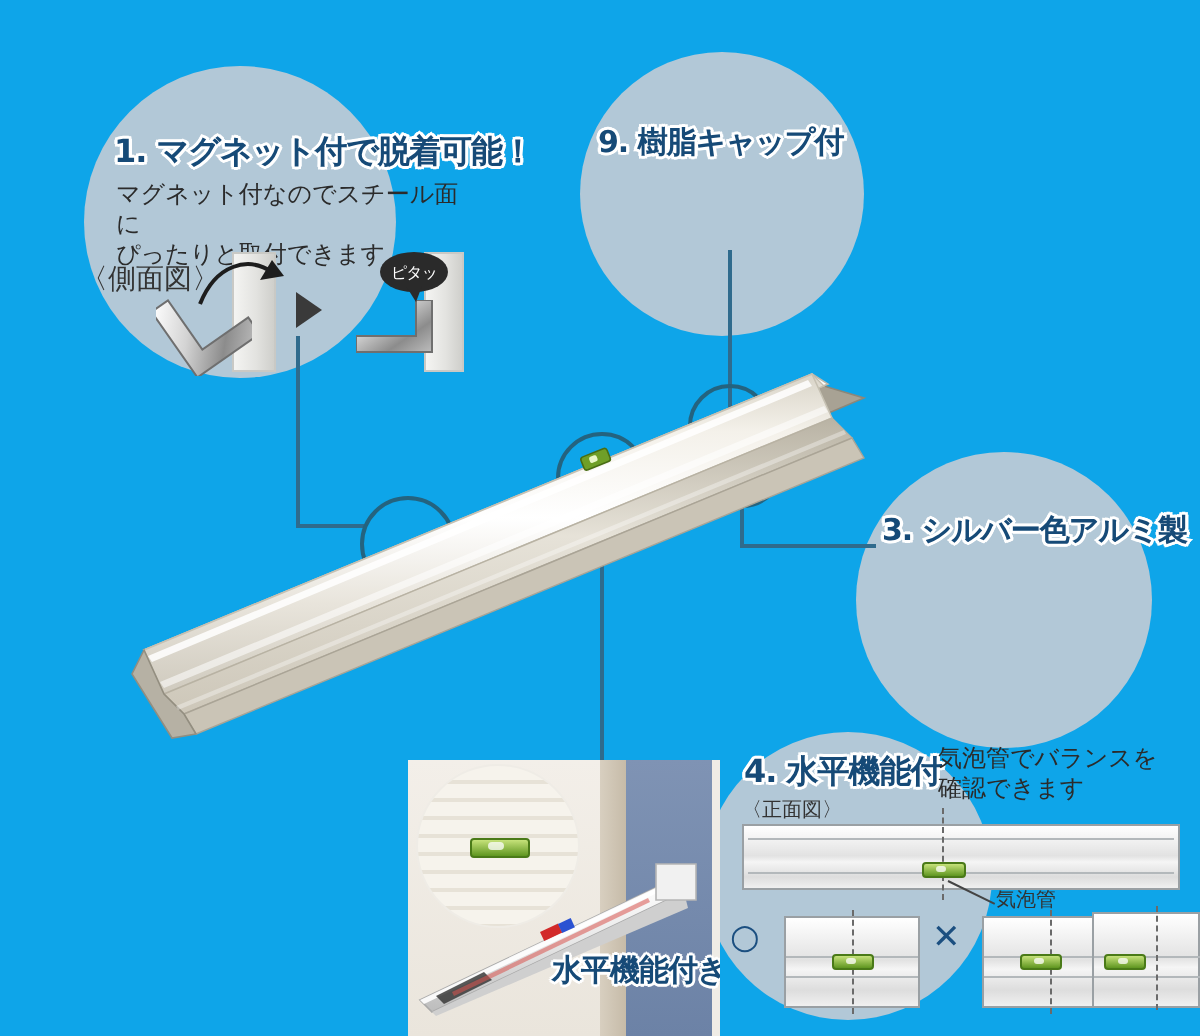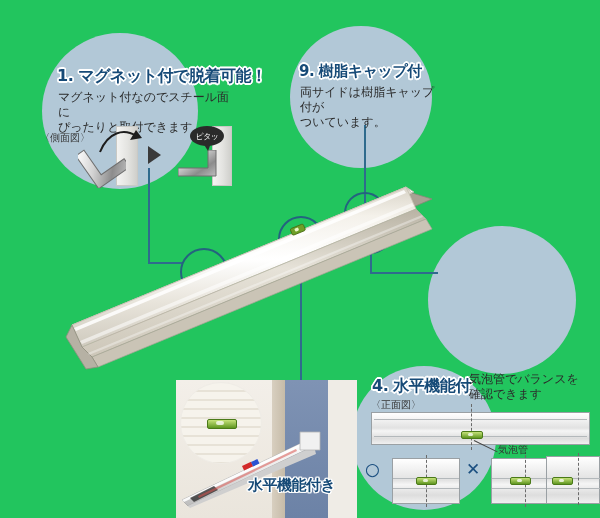--- a/index.html
+++ b/index.html
@@ -8,21 +8,21 @@
     background: #ffffff;
   }
   body {
     font-family: "DejaVu Sans", "Liberation Sans", sans-serif;
   }
   #stage {
     position: relative;
     width: 600px;
     height: 518px;
     overflow: hidden;
-    background: #22c55e;
+    background: #0ea5e9;
   }
 
   
   .disc {
     position: absolute;
     border-radius: 50%;
     background: #b2c8d7;
   }
 
   
@@ -105,22 +105,22 @@
     position: absolute;
     width: 0; height: 0;
     border-left: 13px solid #3a3a3a;
     border-top: 9px solid transparent;
     border-bottom: 9px solid transparent;
   }
 
   
   #photo {
     position: absolute;
-    left: 176px; top: 380px;
-    width: 181px; height: 138px;
+    left: 204px; top: 380px;
+    width: 156px; height: 138px;
     overflow: hidden;
     background: #efece6;
   }
   .photo-wall-left {
     position: absolute; left: 0; top: 0; width: 96px; height: 138px;
     background: linear-gradient(to bottom, #f3efe9, #eae5dc);
   }
   .photo-edge {
     position: absolute; left: 96px; top: 0; width: 13px; height: 138px;
     background: linear-gradient(to right, #d8cfc0, #c6bba8);
@@ -232,21 +232,21 @@
 
   <div class="line v" style="left:300px; top:260px; height:122px;"></div>
   <div class="ring" style="left:278px; top:216px; width:46px; height:46px;"></div>
 
   <div class="headline" style="left:57px; top:66px; font-size:16px;">
     <span>1. マグネット付で脱着可能！</span>
   </div>
   <div class="body-copy" style="left:58px; top:90px; width:180px;">マグネット付なのでスチール面に
 ぴったりと取付できます。</div>
 
-  <div class="mini-label" style="left:40px; top:131px; font-size:10px;">〈側面図〉</div>
+  <div class="mini-label" style="left:40px; top:131px; font-size:14px;">〈側面図〉</div>
 
   <div class="sv-wall" style="left:116px; top:126px; width:22px; height:60px;"></div>
 
   <svg style="position:absolute; left:78px; top:136px;" width="48" height="52" viewBox="0 0 48 52">
     <defs>
       <linearGradient id="gmetal" x1="0" y1="0" x2="1" y2="1">
         <stop offset="0%" stop-color="#ffffff"></stop>
         <stop offset="35%" stop-color="#d3d3d3"></stop>
         <stop offset="70%" stop-color="#8c8c8c"></stop>
         <stop offset="100%" stop-color="#bdbdbd"></stop>
@@ -268,23 +268,24 @@
   <svg style="position:absolute; left:178px; top:150px;" width="40" height="36" viewBox="0 0 40 36">
     <polygon points="30,0 38,0 38,26 0,26 0,18 30,18" fill="url(#gmetal)" stroke="#6f6f6f" stroke-width="1"></polygon>
   </svg>
   <div class="speech" style="left:190px; top:126px; width:34px; height:20px;">
     <span>ピタッ</span>
   </div>
 
   <div class="headline" style="left:299px; top:62px; font-size:15px;">
     <span>9. 樹脂キャップ付</span>
   </div>
-  <div class="body-copy" style="left:300px; top:85px; width:140px;">両サイドは樹脂キャップ付が
-ついています。</div>
-
+
+  <div class="headline" style="left:441px; top:256px; font-size:15px;">
+    <span>3. シルバー色アルミ製</span>
+  </div>
 
   <div id="rail-wrap">
     <svg width="420" height="185" viewBox="0 0 420 185">
       <defs>
         <linearGradient id="railFace" x1="0" y1="0" x2="0" y2="1">
           <stop offset="0%" stop-color="#d9d4c8"></stop>
           <stop offset="18%" stop-color="#f4f1ea"></stop>
           <stop offset="45%" stop-color="#ffffff"></stop>
           <stop offset="72%" stop-color="#e8e4db"></stop>
           <stop offset="100%" stop-color="#cfcabe"></stop>

